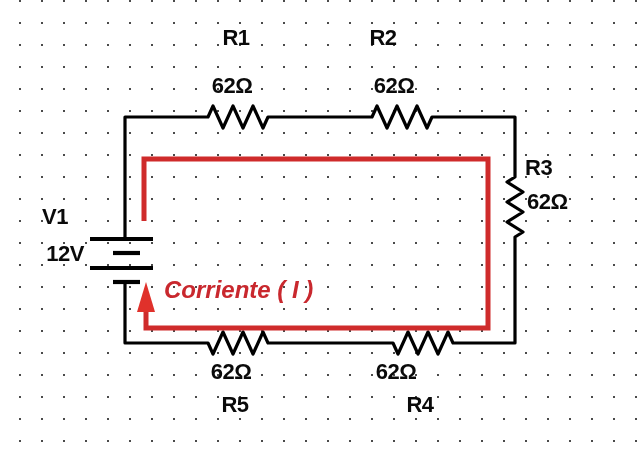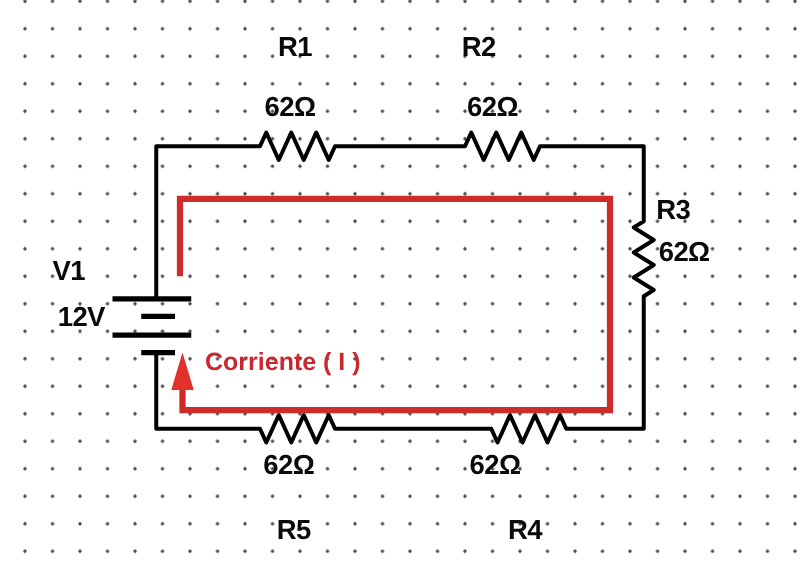--- a/index.html
+++ b/index.html
@@ -22,38 +22,39 @@
     font-size:22px;
     line-height:30px;
     color:#0a0a0a;
     white-space:nowrap;
     letter-spacing:-0.5px;
   }
   .ctr{transform:translateX(-50%);}
   .red-lbl{
     position:absolute;
     font-weight:bold;
-    font-size:20px;
+    font-size:24px;
     line-height:24px;
     color:#c9282e;
     white-space:nowrap;
+    font-style:italic;
   }
   
   .pos-v1n{left:55px;top:202px;}
   .pos-v1v{left:39px;top:239px;margin-left:26px;}
   .pos-r1n{left:236px;top:23px;}
   .pos-r1v{left:232px;top:71px;}
   .pos-r2n{left:383px;top:23px;}
   .pos-r2v{left:394px;top:71px;}
   .pos-r3n{left:525px;top:153px;}
   .pos-r3v{left:527px;top:187px;}
   .pos-r5v{left:231px;top:357px;}
-  .pos-r5n{left:235px;top:409px;}
+  .pos-r5n{left:235px;top:390px;}
   .pos-r4v{left:396px;top:357px;}
-  .pos-r4n{left:420px;top:390px;margin-top:19px;}
+  .pos-r4n{left:420px;top:390px;}
   .pos-cur{left:164px;top:278px;}
 </style>
 </head>
 <body>
 
 <div id="canvas">
 
   <svg id="circuit-svg" width="640" height="451" viewBox="0 0 640 451">
 
     <path d="M125,238 L125,117 L208,117

